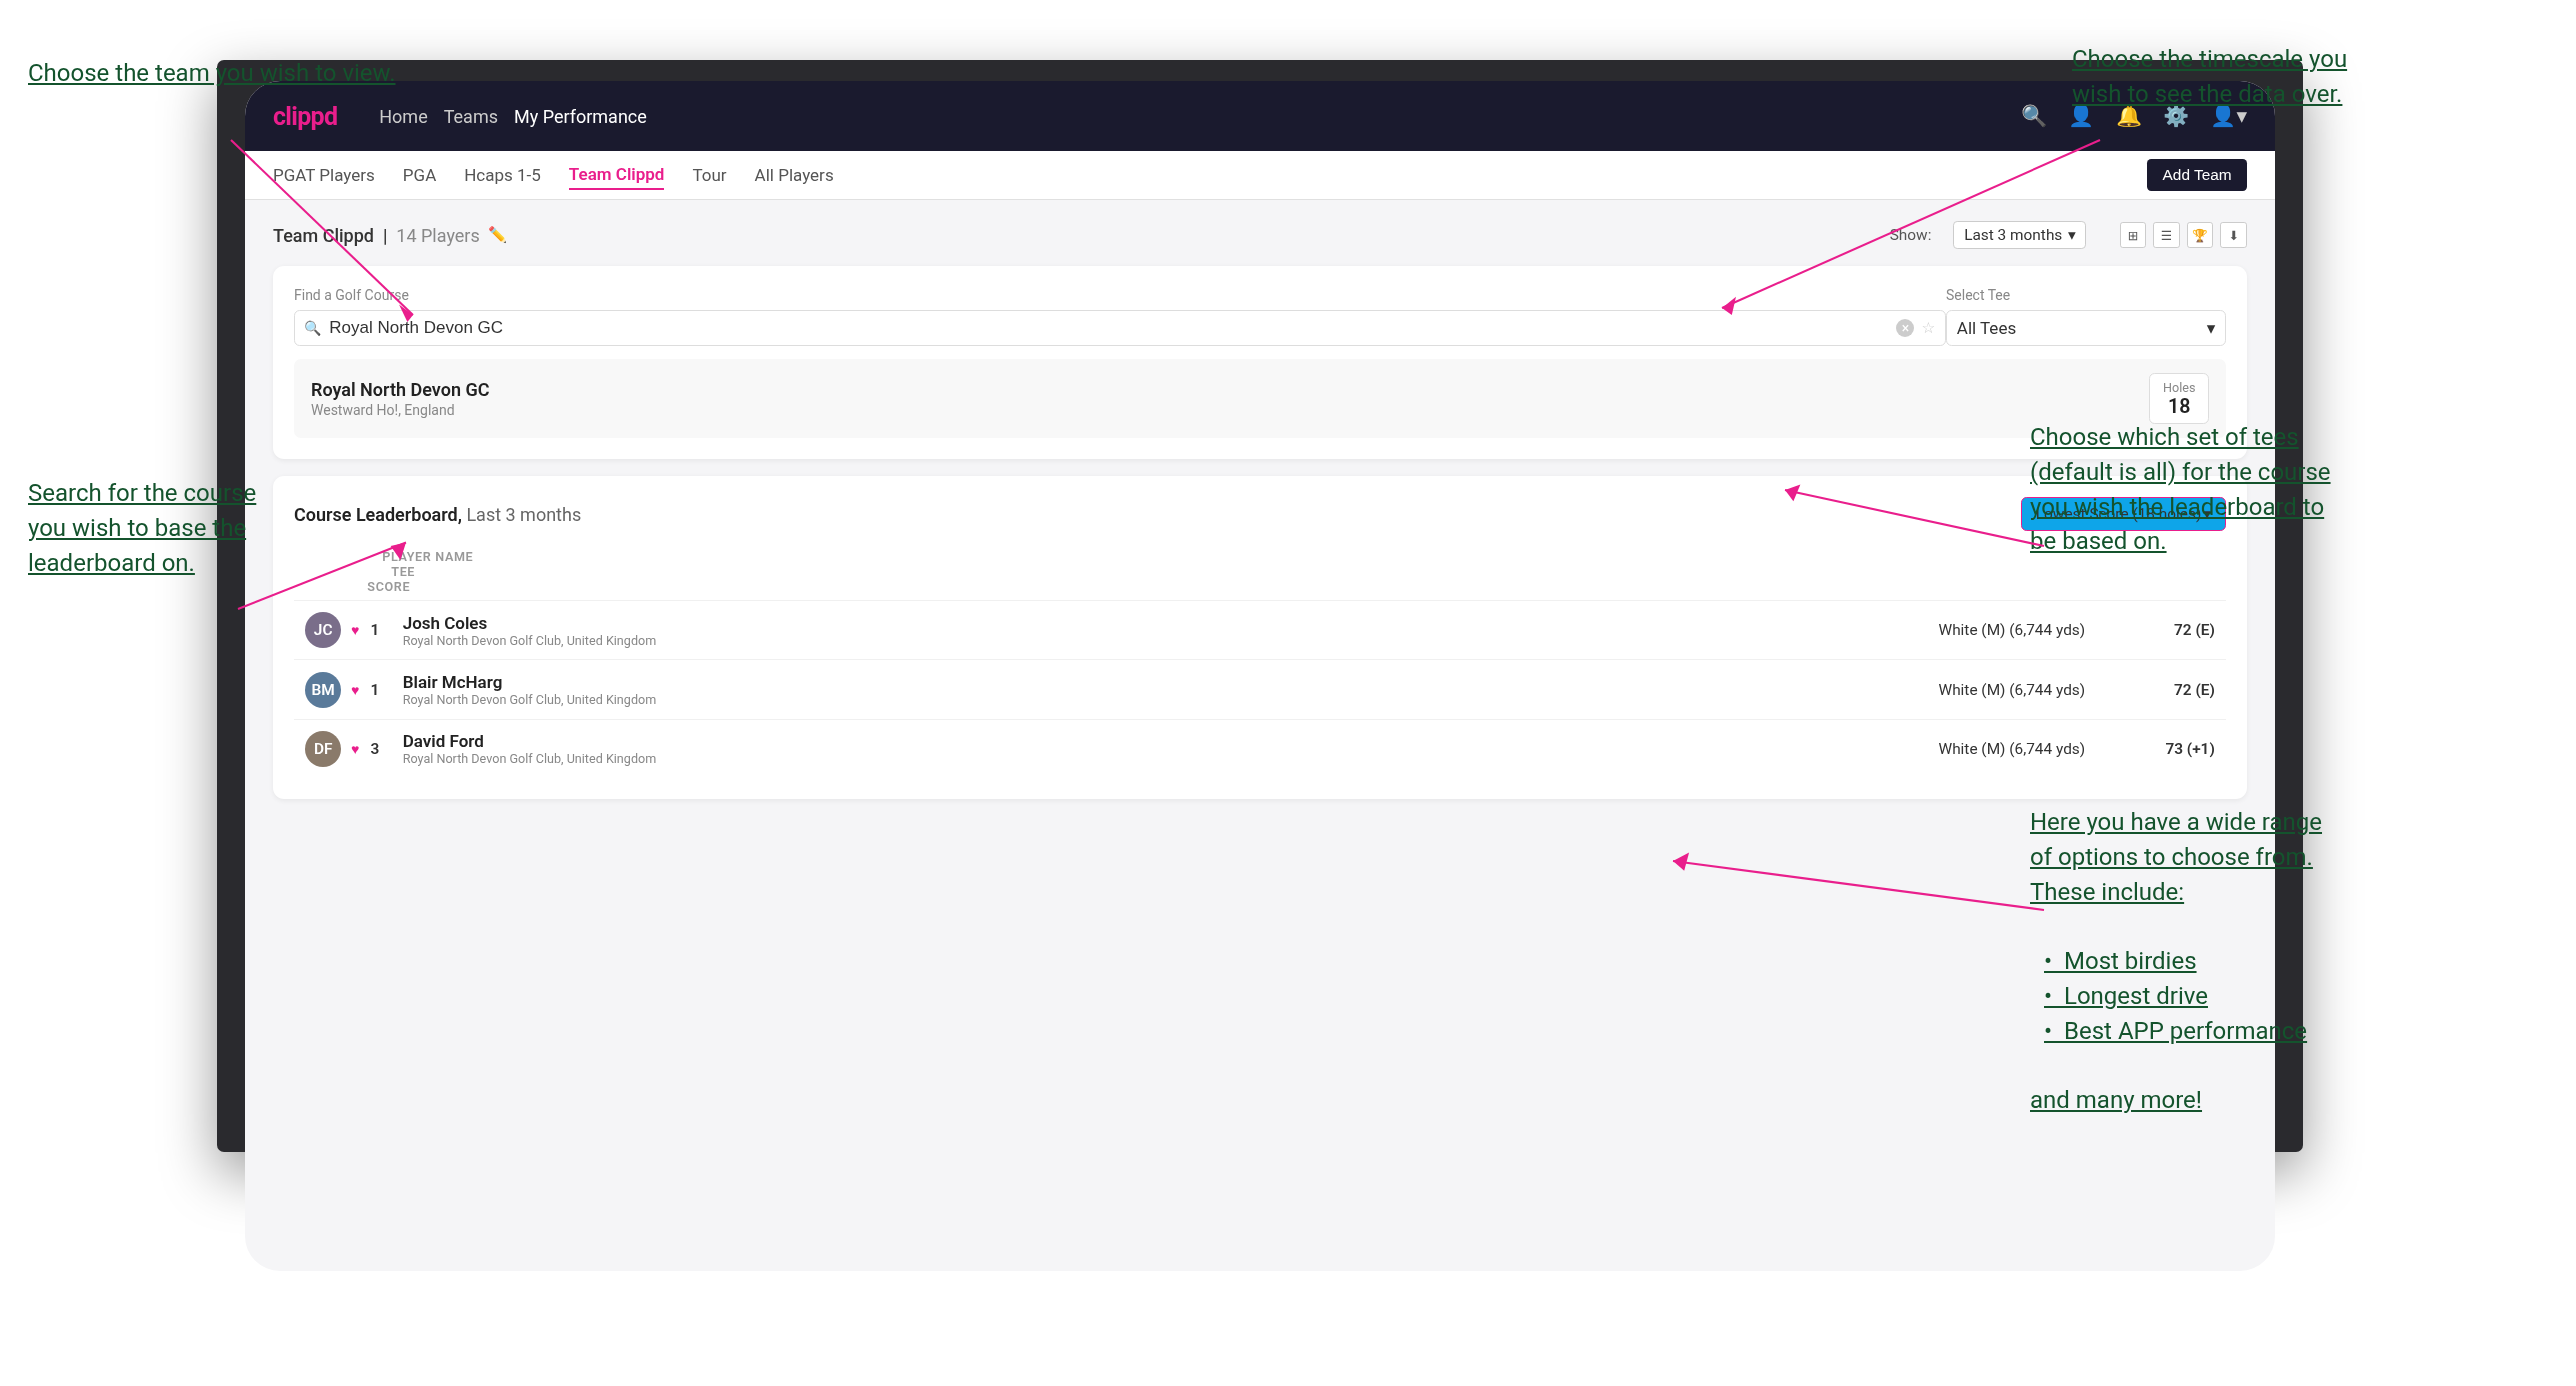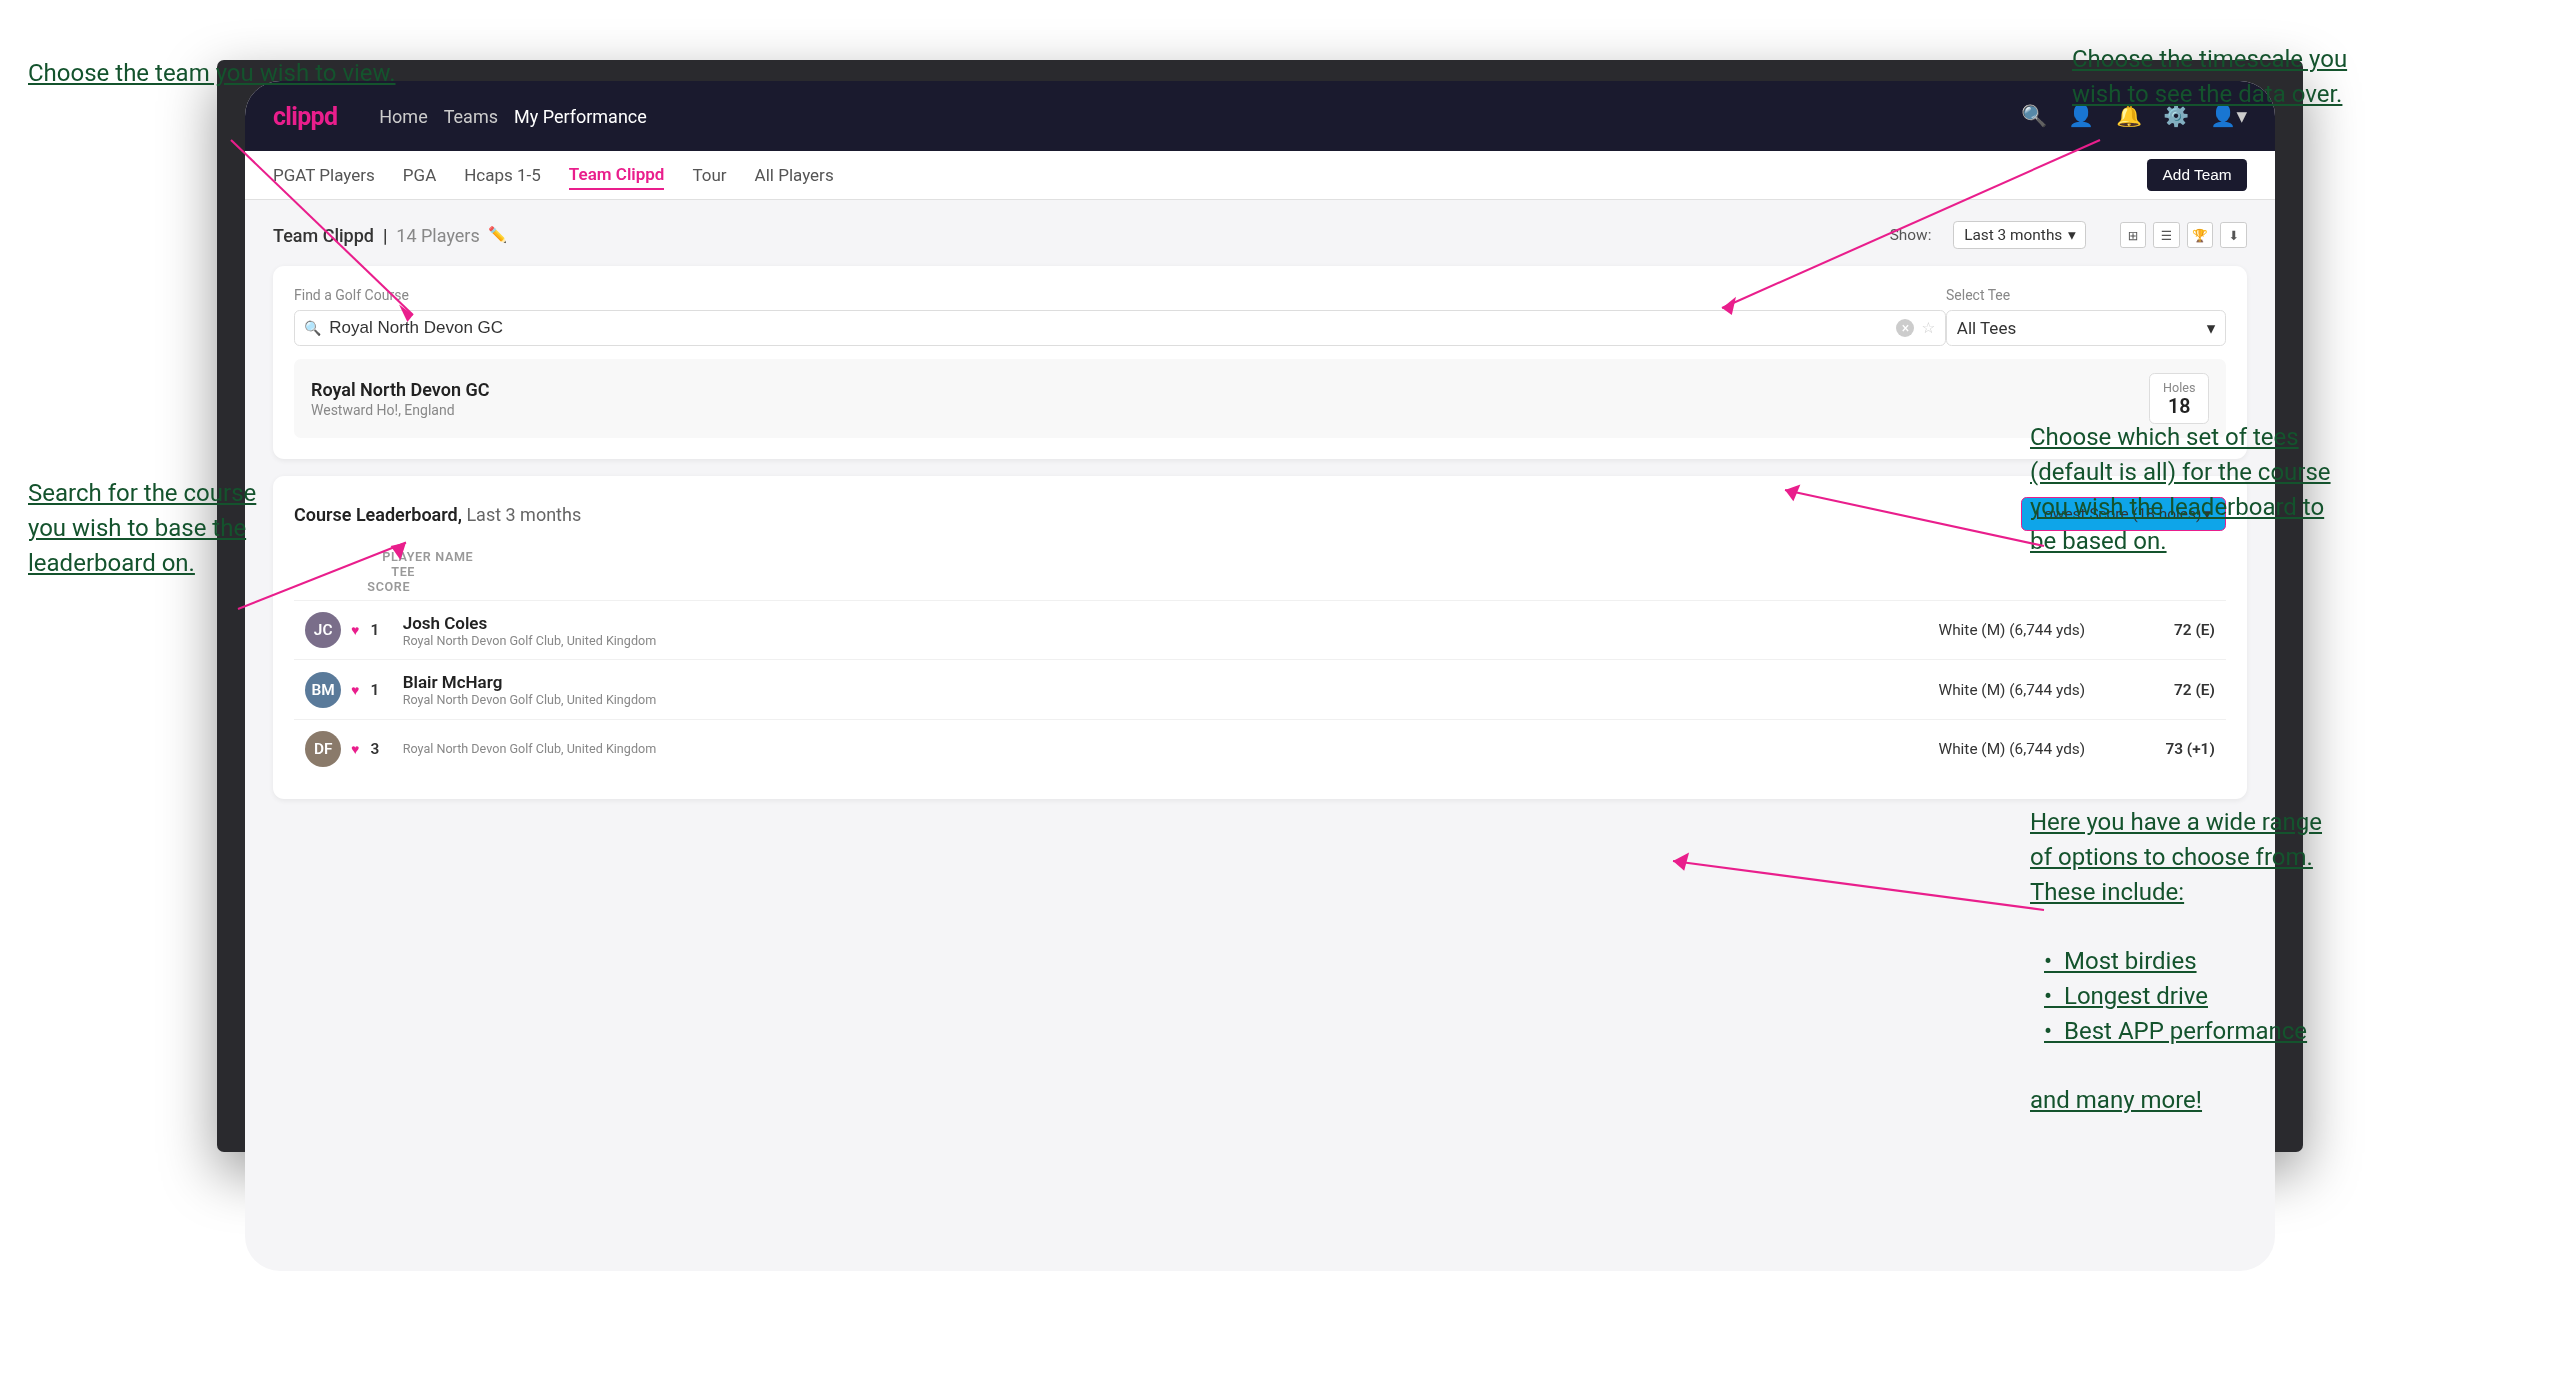--- a/index.html
+++ b/index.html
@@ -545,20 +545,21 @@
             </div>
             <div class="player-tee">White (M) (6,744 yds)</div>
             <div class="player-score">72 (E)</div>
           </div>
 
           <div class="player-row">
             <div class="player-avatar" style="background:#8a7a6a;">DF</div>
             <span class="player-heart">♥</span>
             <span class="player-rank">3</span>
             <div class="player-info">
+              <div class="player-name">David Ford</div>
               <div class="player-club">Royal North Devon Golf Club, United Kingdom</div>
             </div>
             <div class="player-tee">White (M) (6,744 yds)</div>
             <div class="player-score">73 (+1)</div>
           </div>
         </div>
       </div>
 
     </div>
   </div>

